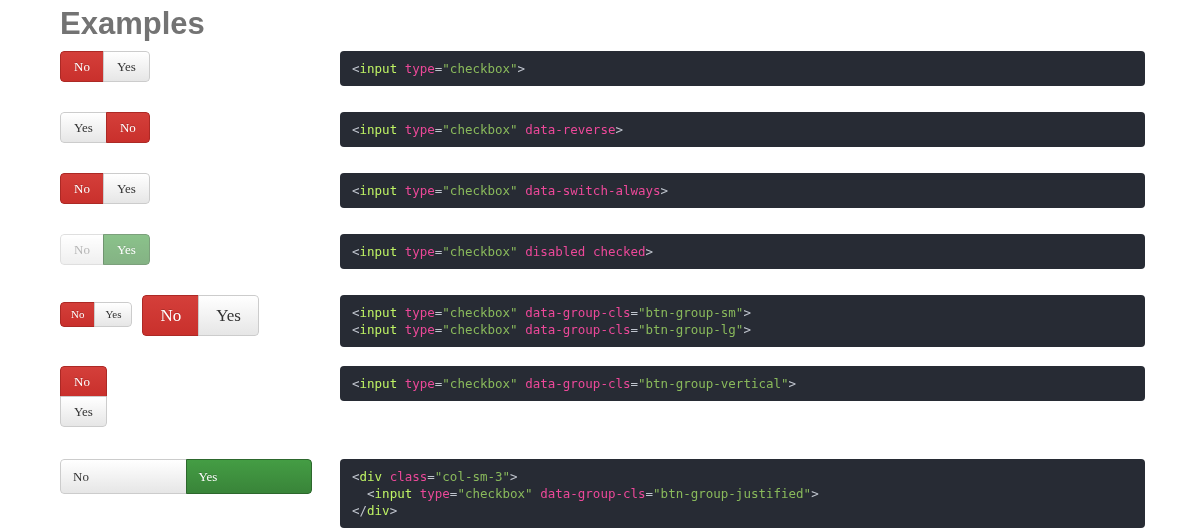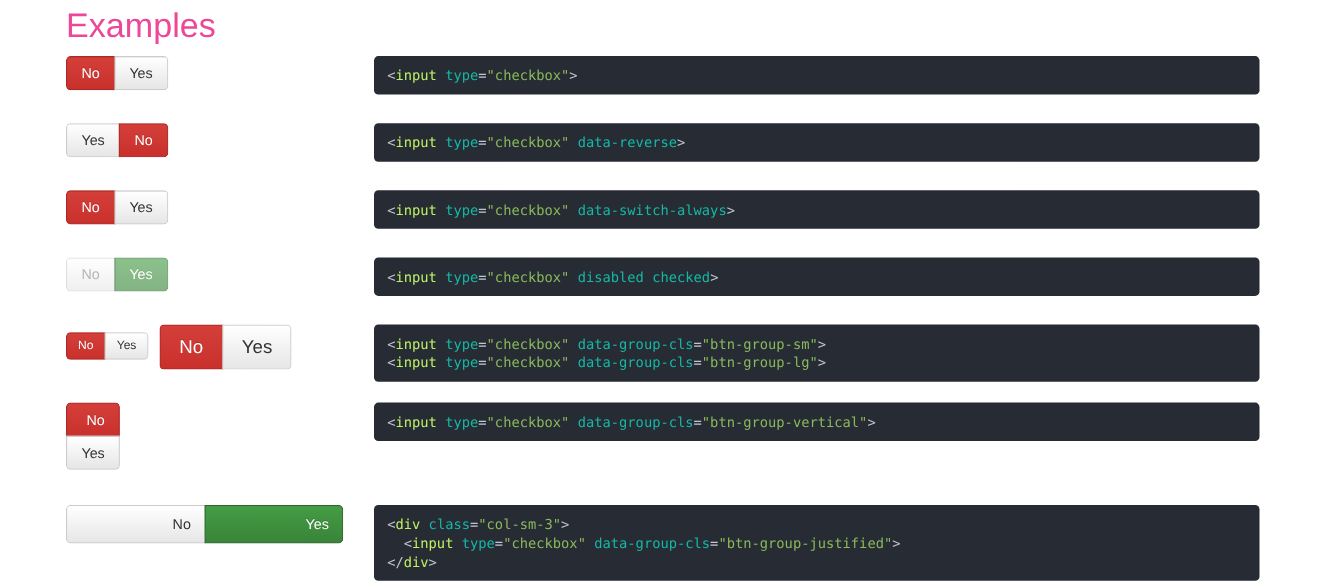--- a/index.html
+++ b/index.html
@@ -21,22 +21,22 @@
     width: 1200px;
     height: 530px;
   }
 
   
   .page-title {
     position: absolute;
     left: 60px;
     top: 4px;
     font-size: 31px;
-    font-weight: 400;
-    color: #ec4899;
+    font-weight: 700;
+    color: #737373;
     letter-spacing: 0px;
     line-height: 40px;
     margin: 0;
   }
 
   
   .row {
     position: absolute;
     left: 0;
     width: 1200px;
@@ -68,27 +68,27 @@
   }
   .btn-group.justified {
     display: flex;
     width: 252px;
   }
   .btn-group.justified .btn {
     flex: 1 1 50%;
   }
 
   .btn {
-    font-family: Liberation Sans, sans-serif;
+    font-family: Liberation Serif, serif;
     font-size: 13px;
     line-height: 1;
     padding: 8px 13px;
     border: 1px solid transparent;
     box-sizing: border-box;
-    text-align: right;
+    text-align: left;
     white-space: nowrap;
     cursor: pointer;
     user-select: none;
     background-clip: padding-box;
   }
 
   
   .btn-default {
     background: linear-gradient(to bottom, #ffffff 0%, #e6e6e6 100%);
     background-color: #f0f0f0;
@@ -162,21 +162,21 @@
     overflow: hidden;
   }
   .code-line {
     padding: 0 12px;
     white-space: pre;
   }
 
   
   .tok-punct { color: #c0c5ce; }
   .tok-tag   { color: #bef264; }
-  .tok-attr  { color: #14b8a6; }
+  .tok-attr  { color: #ec4899; }
   .tok-eq    { color: #c0c5ce; }
   .tok-str   { color: #89b95b; }
 </style>
 </head>
 <body>
 
 <div class="page">
 
   <h1 class="page-title">Examples</h1>
 

